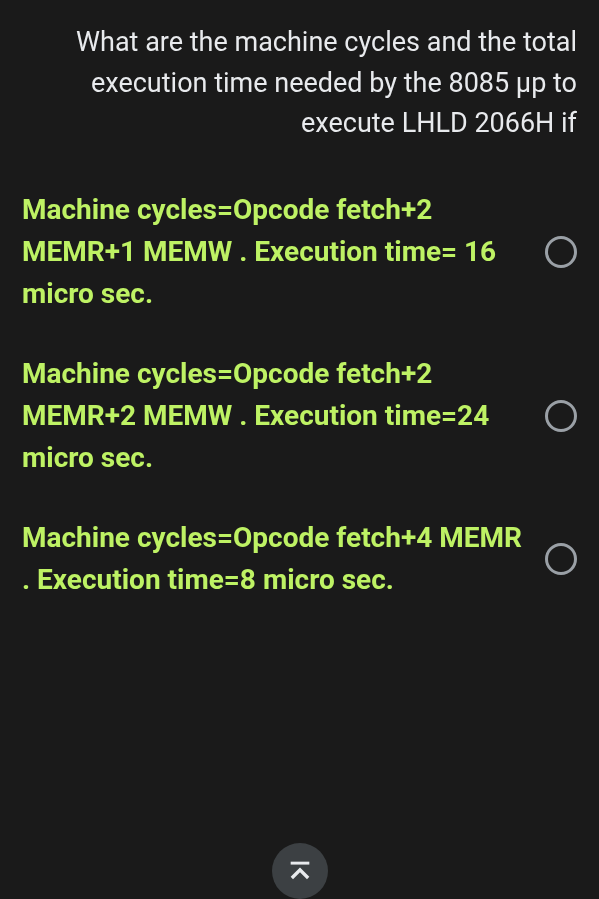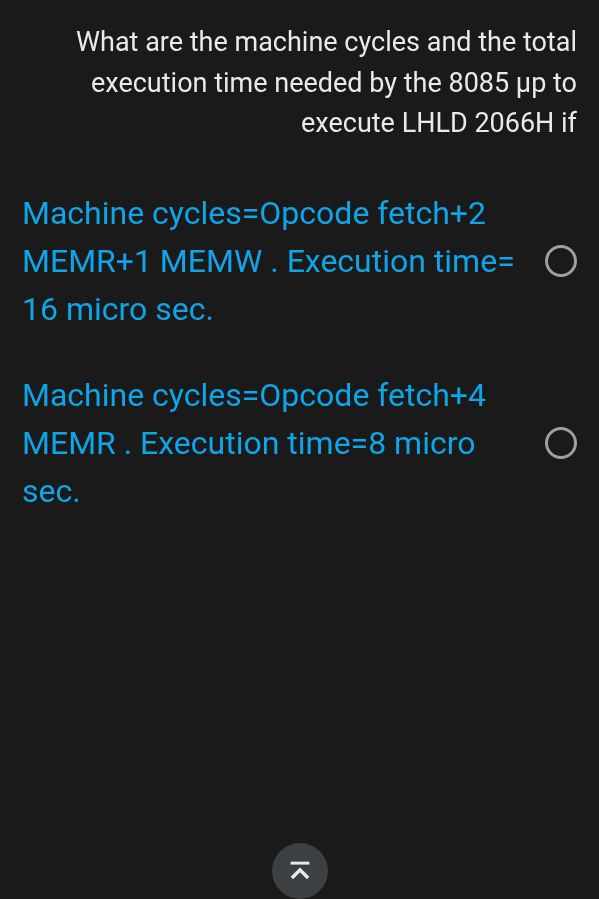--- a/index.html
+++ b/index.html
@@ -43,26 +43,26 @@
       margin-top: 45px;
     }
     .option-row {
       display: flex;
       align-items: center;
       justify-content: space-between;
       margin-bottom: 38px;
       cursor: pointer;
     }
     .option-text {
-      font-size: 32px;
+      font-size: 28px;
       line-height: 1.5;
-      color: #0ea5e9;
+      color: #bef264;
       flex: 1;
       padding-right: 20px;
-      font-weight: 400;
+      font-weight: 700;
     }
     .radio-circle {
       width: 32px;
       height: 32px;
       border: 3px solid #9aa0a6;
       border-radius: 50%;
       flex-shrink: 0;
     }
     .collapse-button {
       position: absolute;
@@ -93,20 +93,24 @@
       <span class="question-main">What are the machine cycles and the total execution time needed by the 8085 µp to execute LHLD 2066H if</span>
     </div>
   </div>
 
   <div class="options">
     <div class="option-row">
       <div class="option-text">Machine cycles=Opcode fetch+2 MEMR+1 MEMW . Execution time= 16 micro sec.</div>
       <div class="radio-circle"></div>
     </div>
     <div class="option-row">
+      <div class="option-text">Machine cycles=Opcode fetch+2 MEMR+2 MEMW . Execution time=24 micro sec.</div>
+      <div class="radio-circle"></div>
+    </div>
+    <div class="option-row">
       <div class="option-text">Machine cycles=Opcode fetch+4 MEMR . Execution time=8 micro sec.</div>
       <div class="radio-circle"></div>
     </div>
   </div>
 </div>
 
 <div class="collapse-button">
   <svg class="collapse-icon" viewBox="0 0 24 24">
     <rect x="4" y="4" width="16" height="2.5"></rect>
     <path d="M12 9 L4 17 L6 19 L12 13 L18 19 L20 17 Z"></path>

